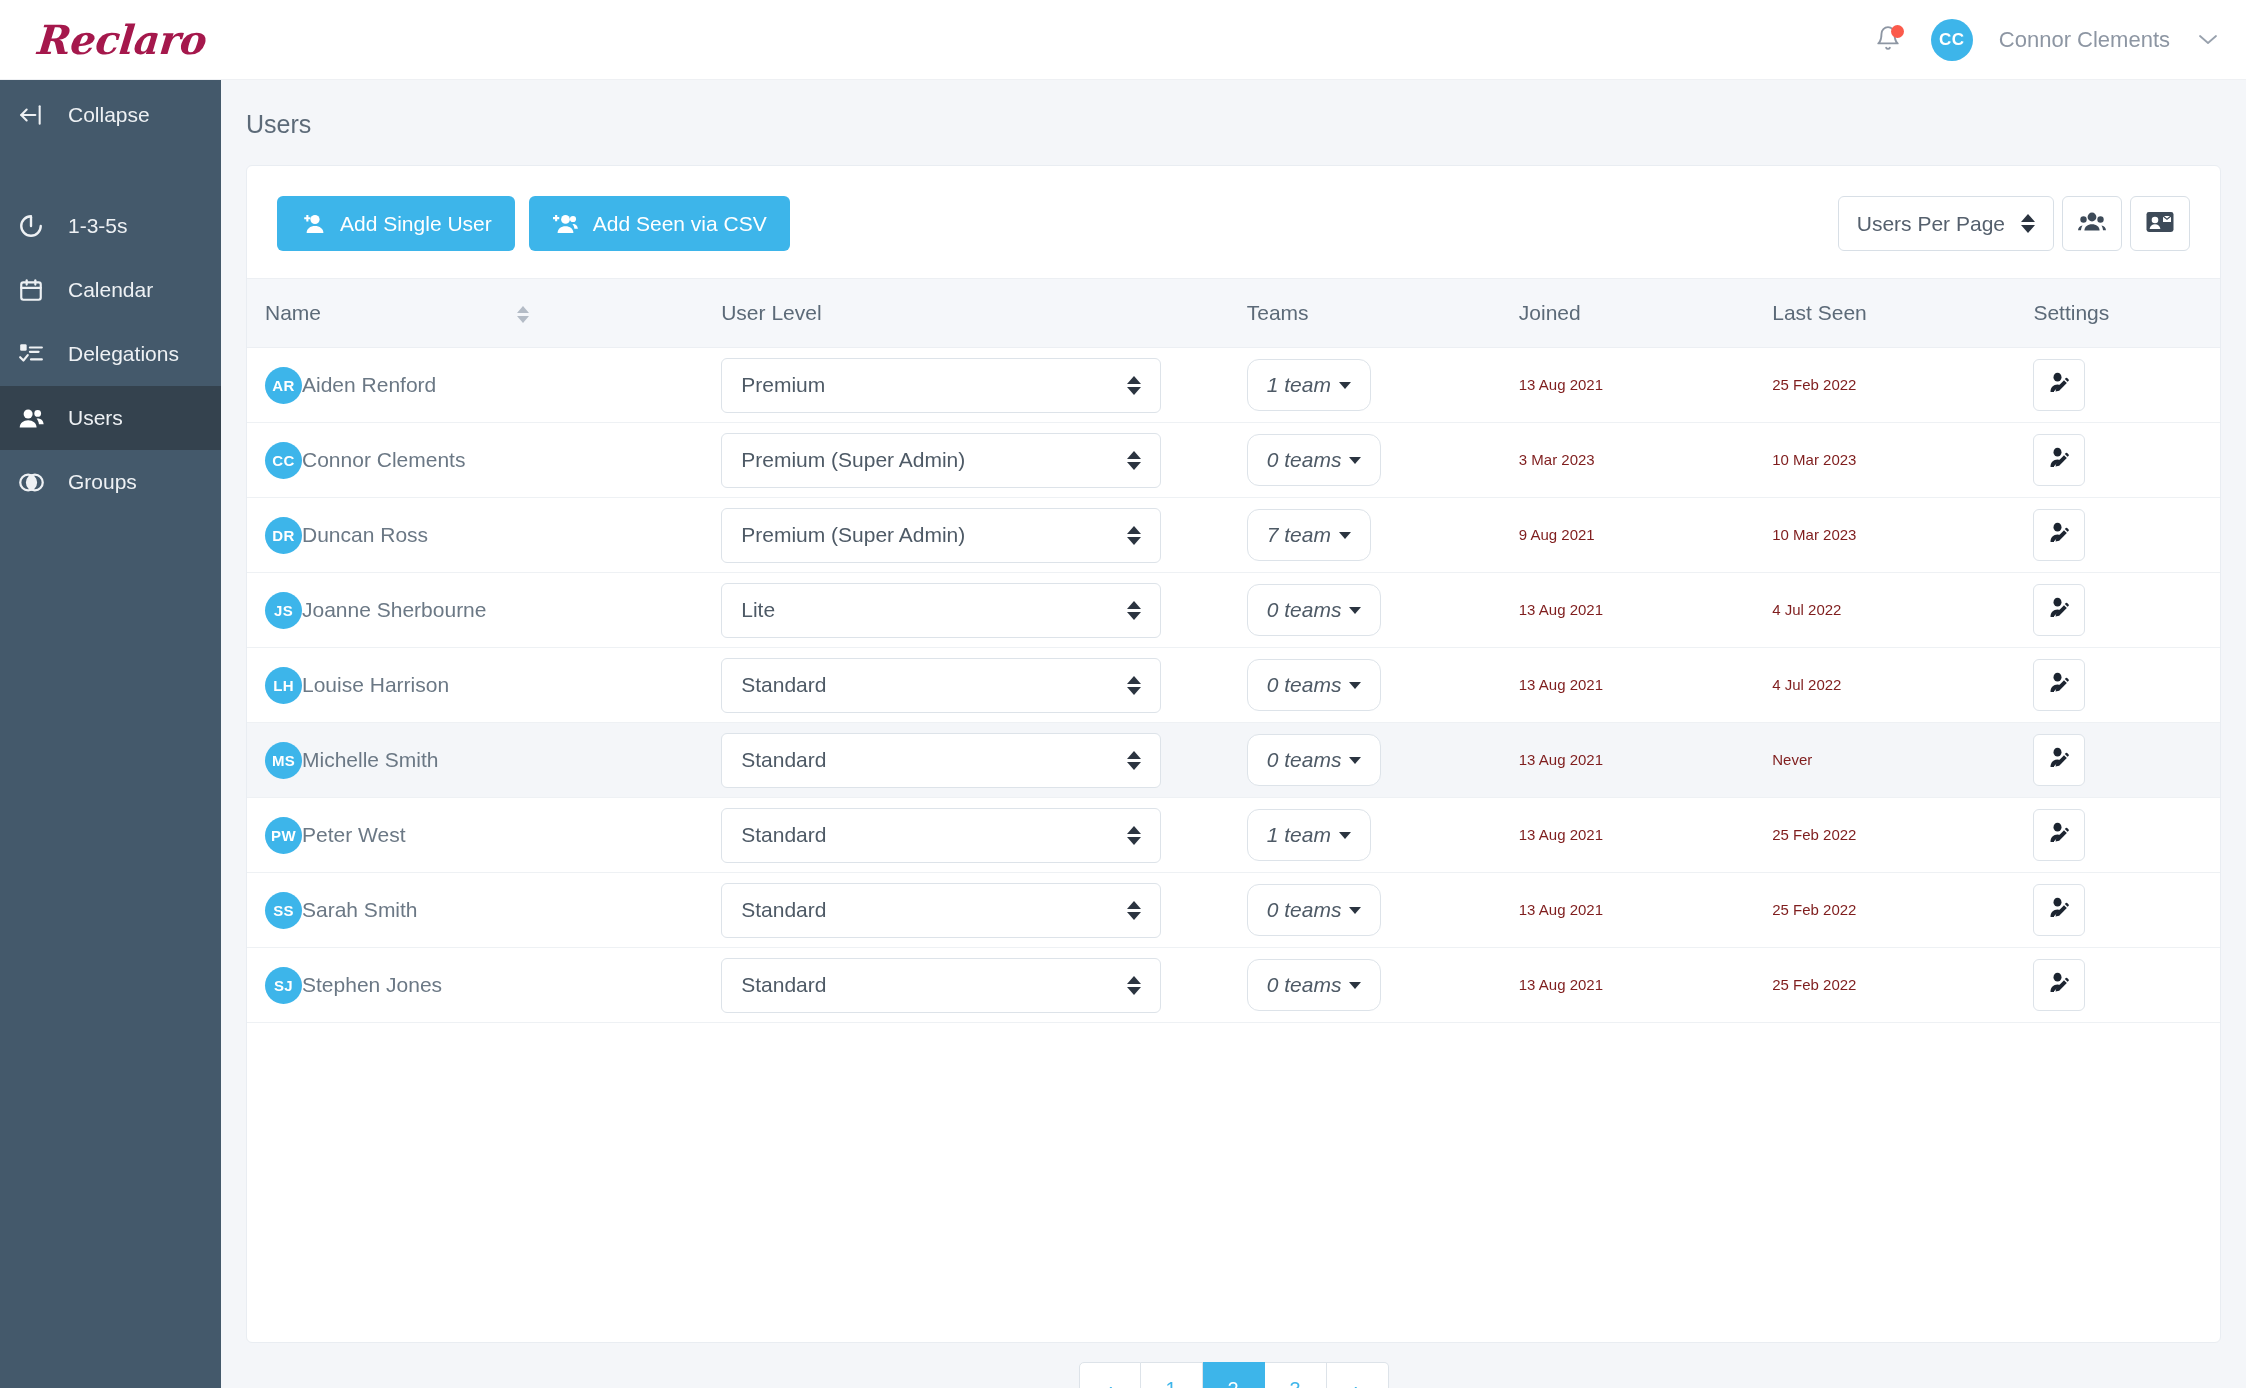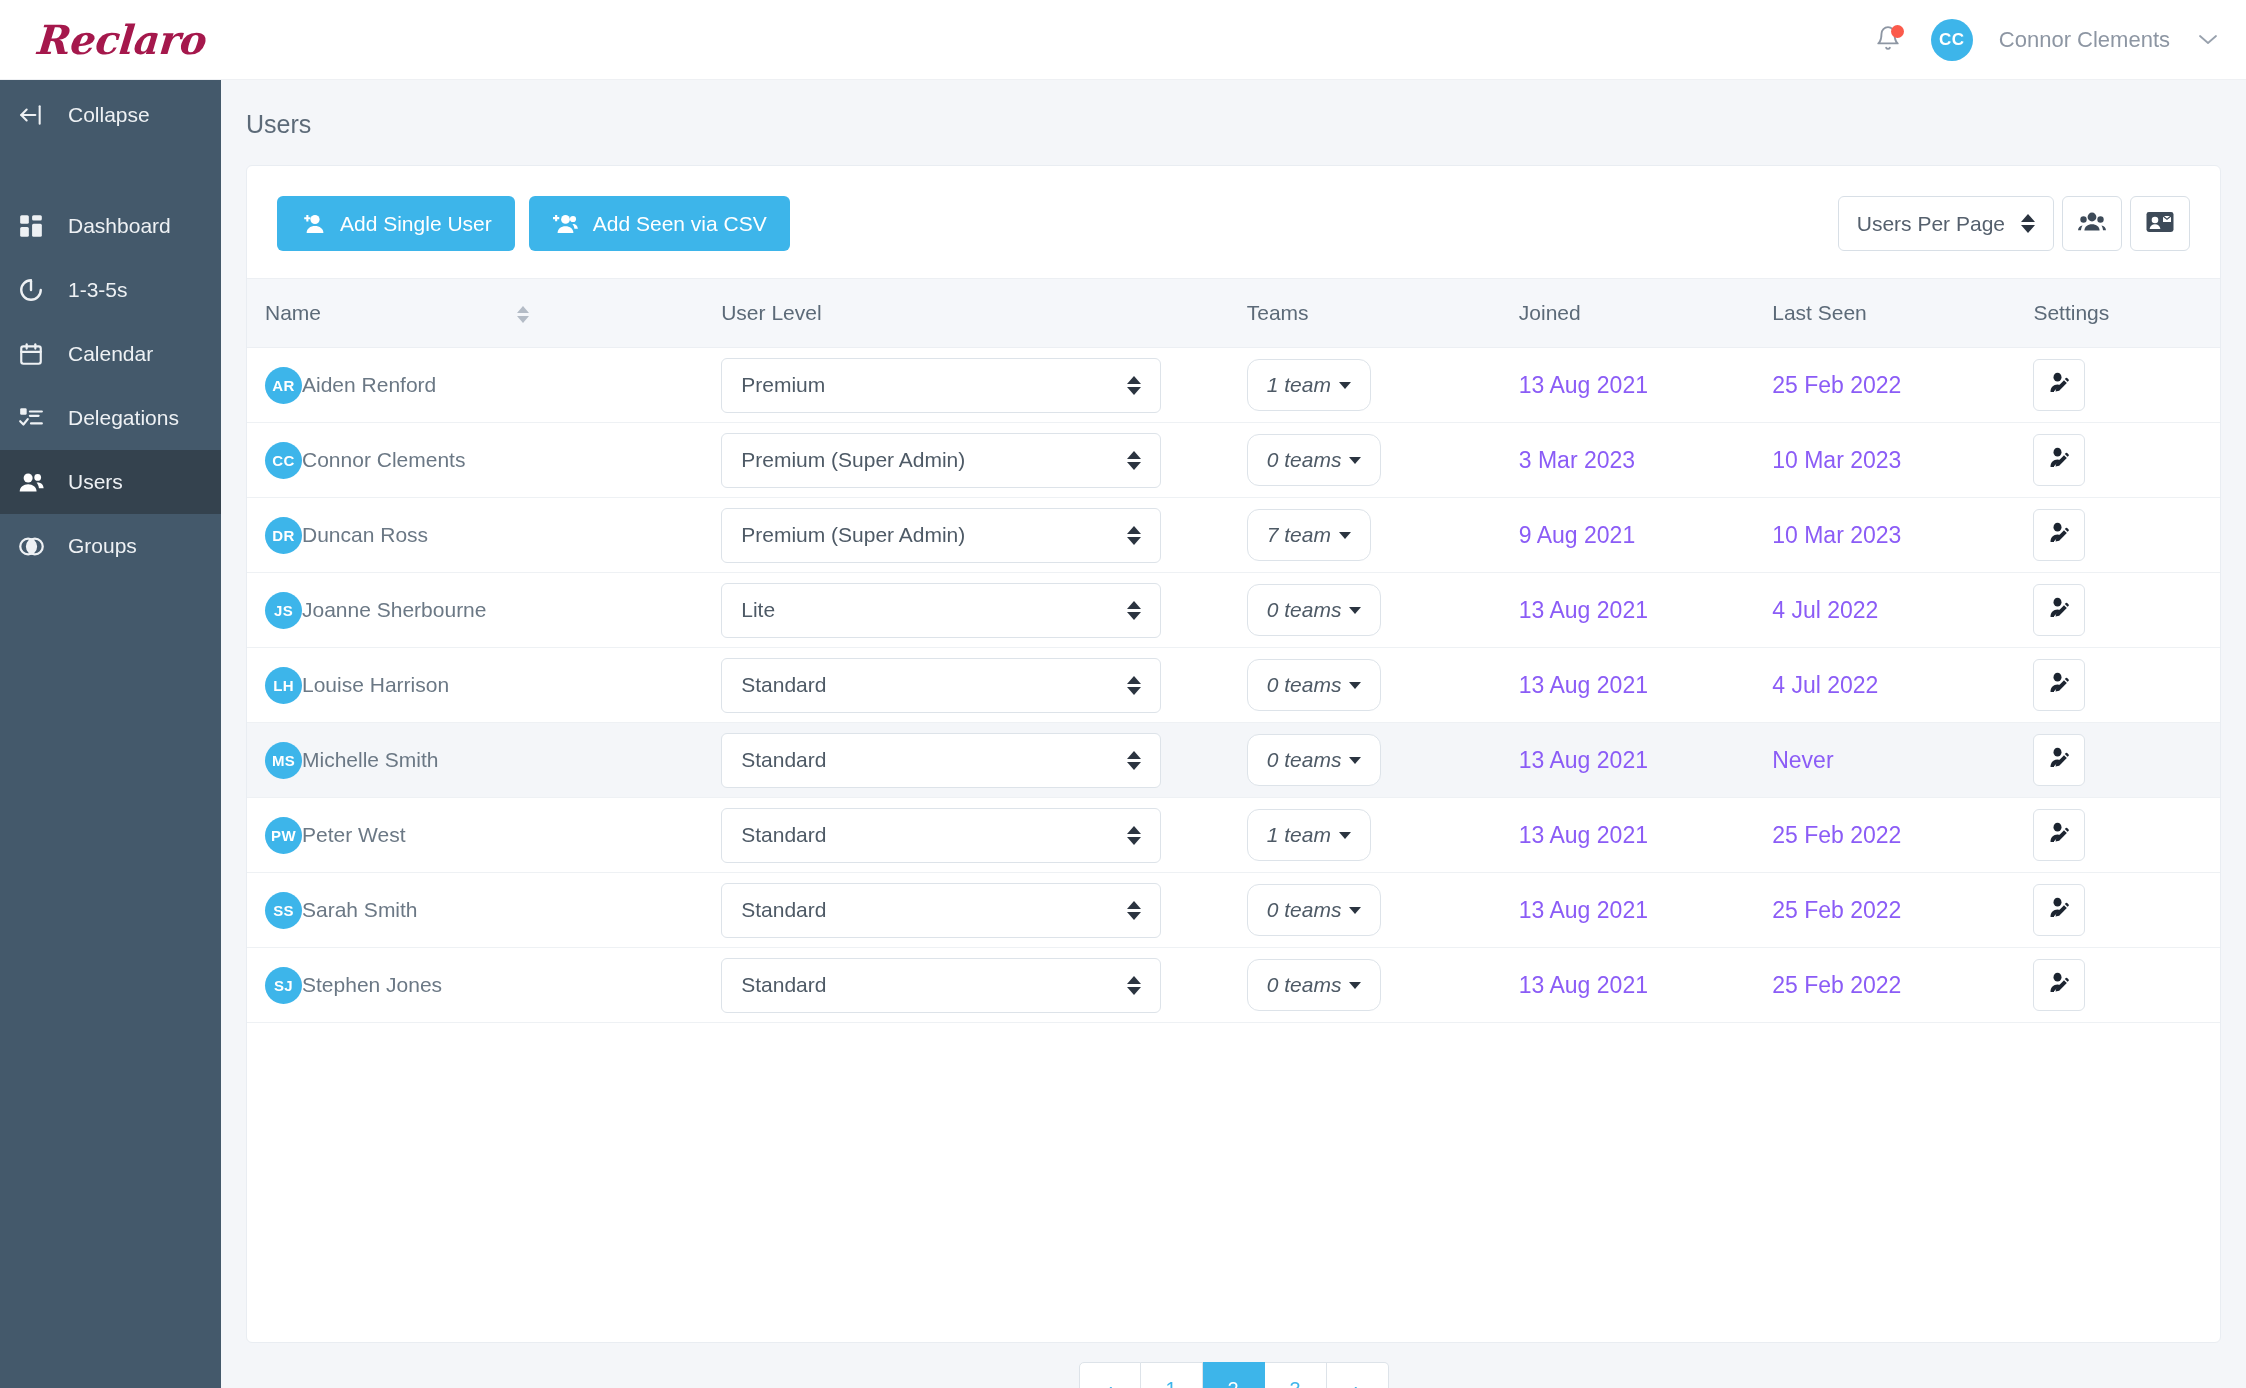--- a/index.html
+++ b/index.html
@@ -149,21 +149,21 @@
     display: flex; align-items: center; justify-content: space-between;
     padding: 0 19px; font-size: 21px; color: #4e5a66; cursor: pointer;
   }
   .teams-btn {
     display: inline-flex; align-items: center; gap: 8px;
     height: 52px; padding: 0 19px;
     border: 1px solid #dde3e9; border-radius: 12px; background: #fff;
     font-size: 21px; color: #4e5a66; cursor: pointer; font-style: italic;
   }
   .caret { width:0;height:0;border-left:6px solid transparent;border-right:6px solid transparent;border-top:7px solid #2b3440; }
-  .date-txt { font-size: 23px; color: #8b5cf6; white-space: nowrap; }
+  .date-txt { font-size: 15px; color: #7f1d1d; white-space: nowrap; }
   .settings-btn {
     width: 52px; height: 52px;
     border: 1px solid #dde3e9; border-radius: 6px; background: #fff;
     display: flex; align-items: center; justify-content: center; cursor: pointer;
   }
 
   
   .pagination {
     position: absolute; left: 0; width: 2025px; top: 1282px;
     display: flex; justify-content: center; gap: 0;
@@ -211,31 +211,20 @@
         <path d="M16 12H3"></path>
           <path d="M8 7l-5 5 5 5"></path>
           <path d="M20 4v16"></path>
       </svg>
     </span>
     <span>Collapse</span>
   </div>
 
   <div class="side-gap"></div>
 
-  <div class="side-item">
-    <span class="side-icon">
-      <svg width="26" height="26" viewBox="0 0 24 24" fill="#eef1f4">
-        <rect x="2" y="2" width="8" height="8" rx="1.4"></rect>
-        <rect x="13" y="2" width="9" height="5" rx="1.4"></rect>
-        <rect x="13" y="10" width="9" height="12" rx="1.4"></rect>
-        <rect x="2" y="13" width="8" height="9" rx="1.4"></rect>
-      </svg>
-    </span>
-    <span>Dashboard</span>
-  </div>
 
   <div class="side-item">
     <span class="side-icon">
       <svg width="26" height="26" viewBox="0 0 24 24" fill="none" stroke="#eef1f4" stroke-width="2.2" stroke-linecap="round">
         <path d="M12 3a9 9 0 1 0 9 9"></path>
           <path d="M12 12V4"></path>
       </svg>
     </span>
     <span>1-3-5s</span>
   </div>

